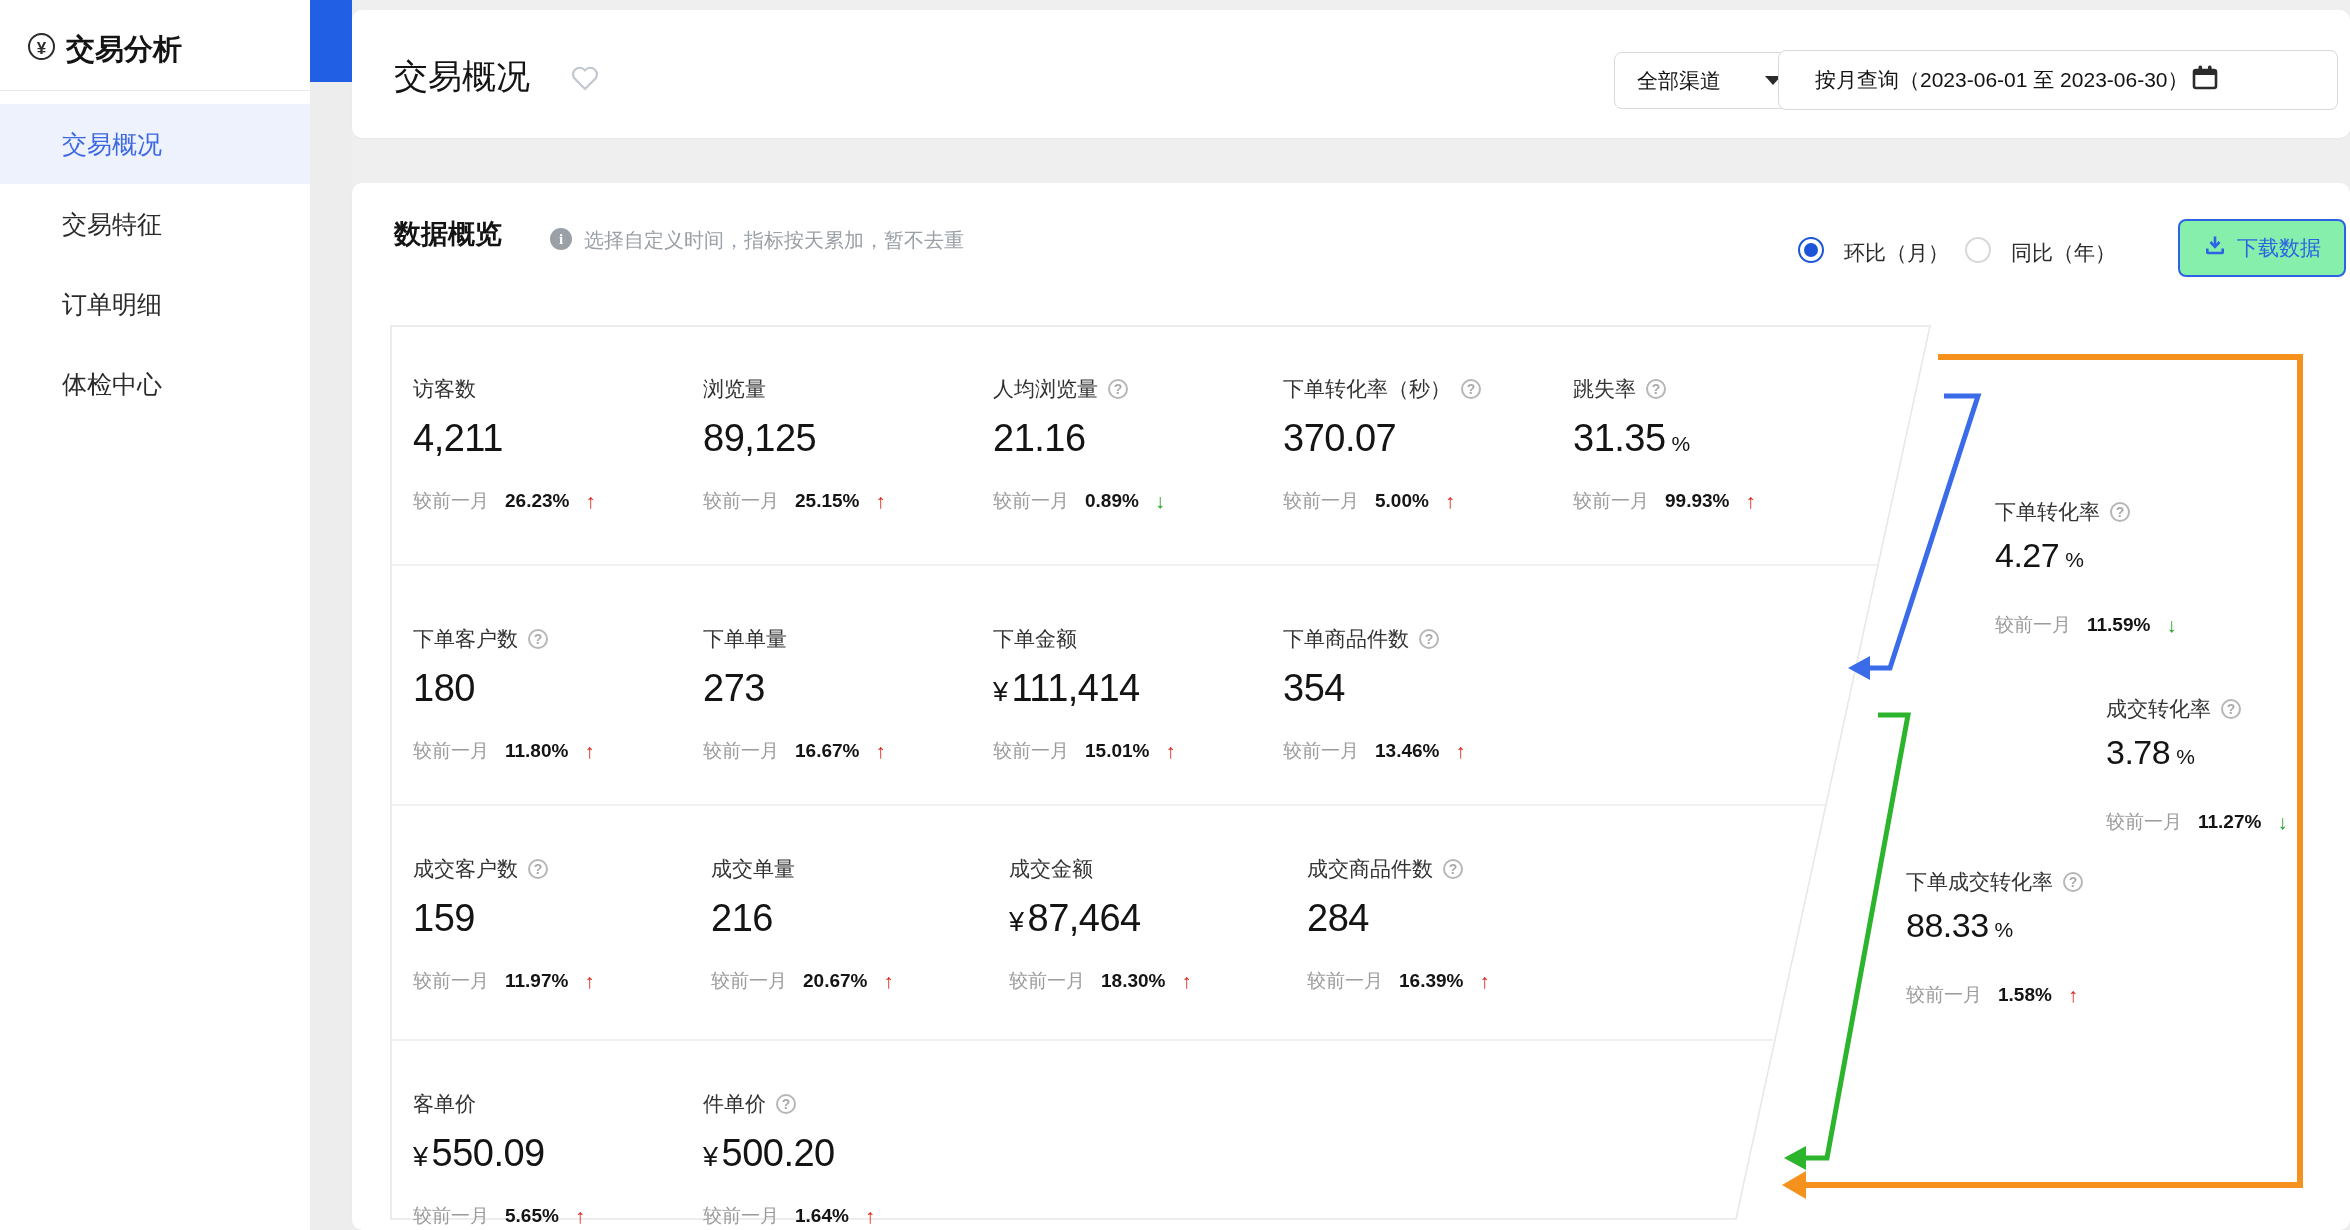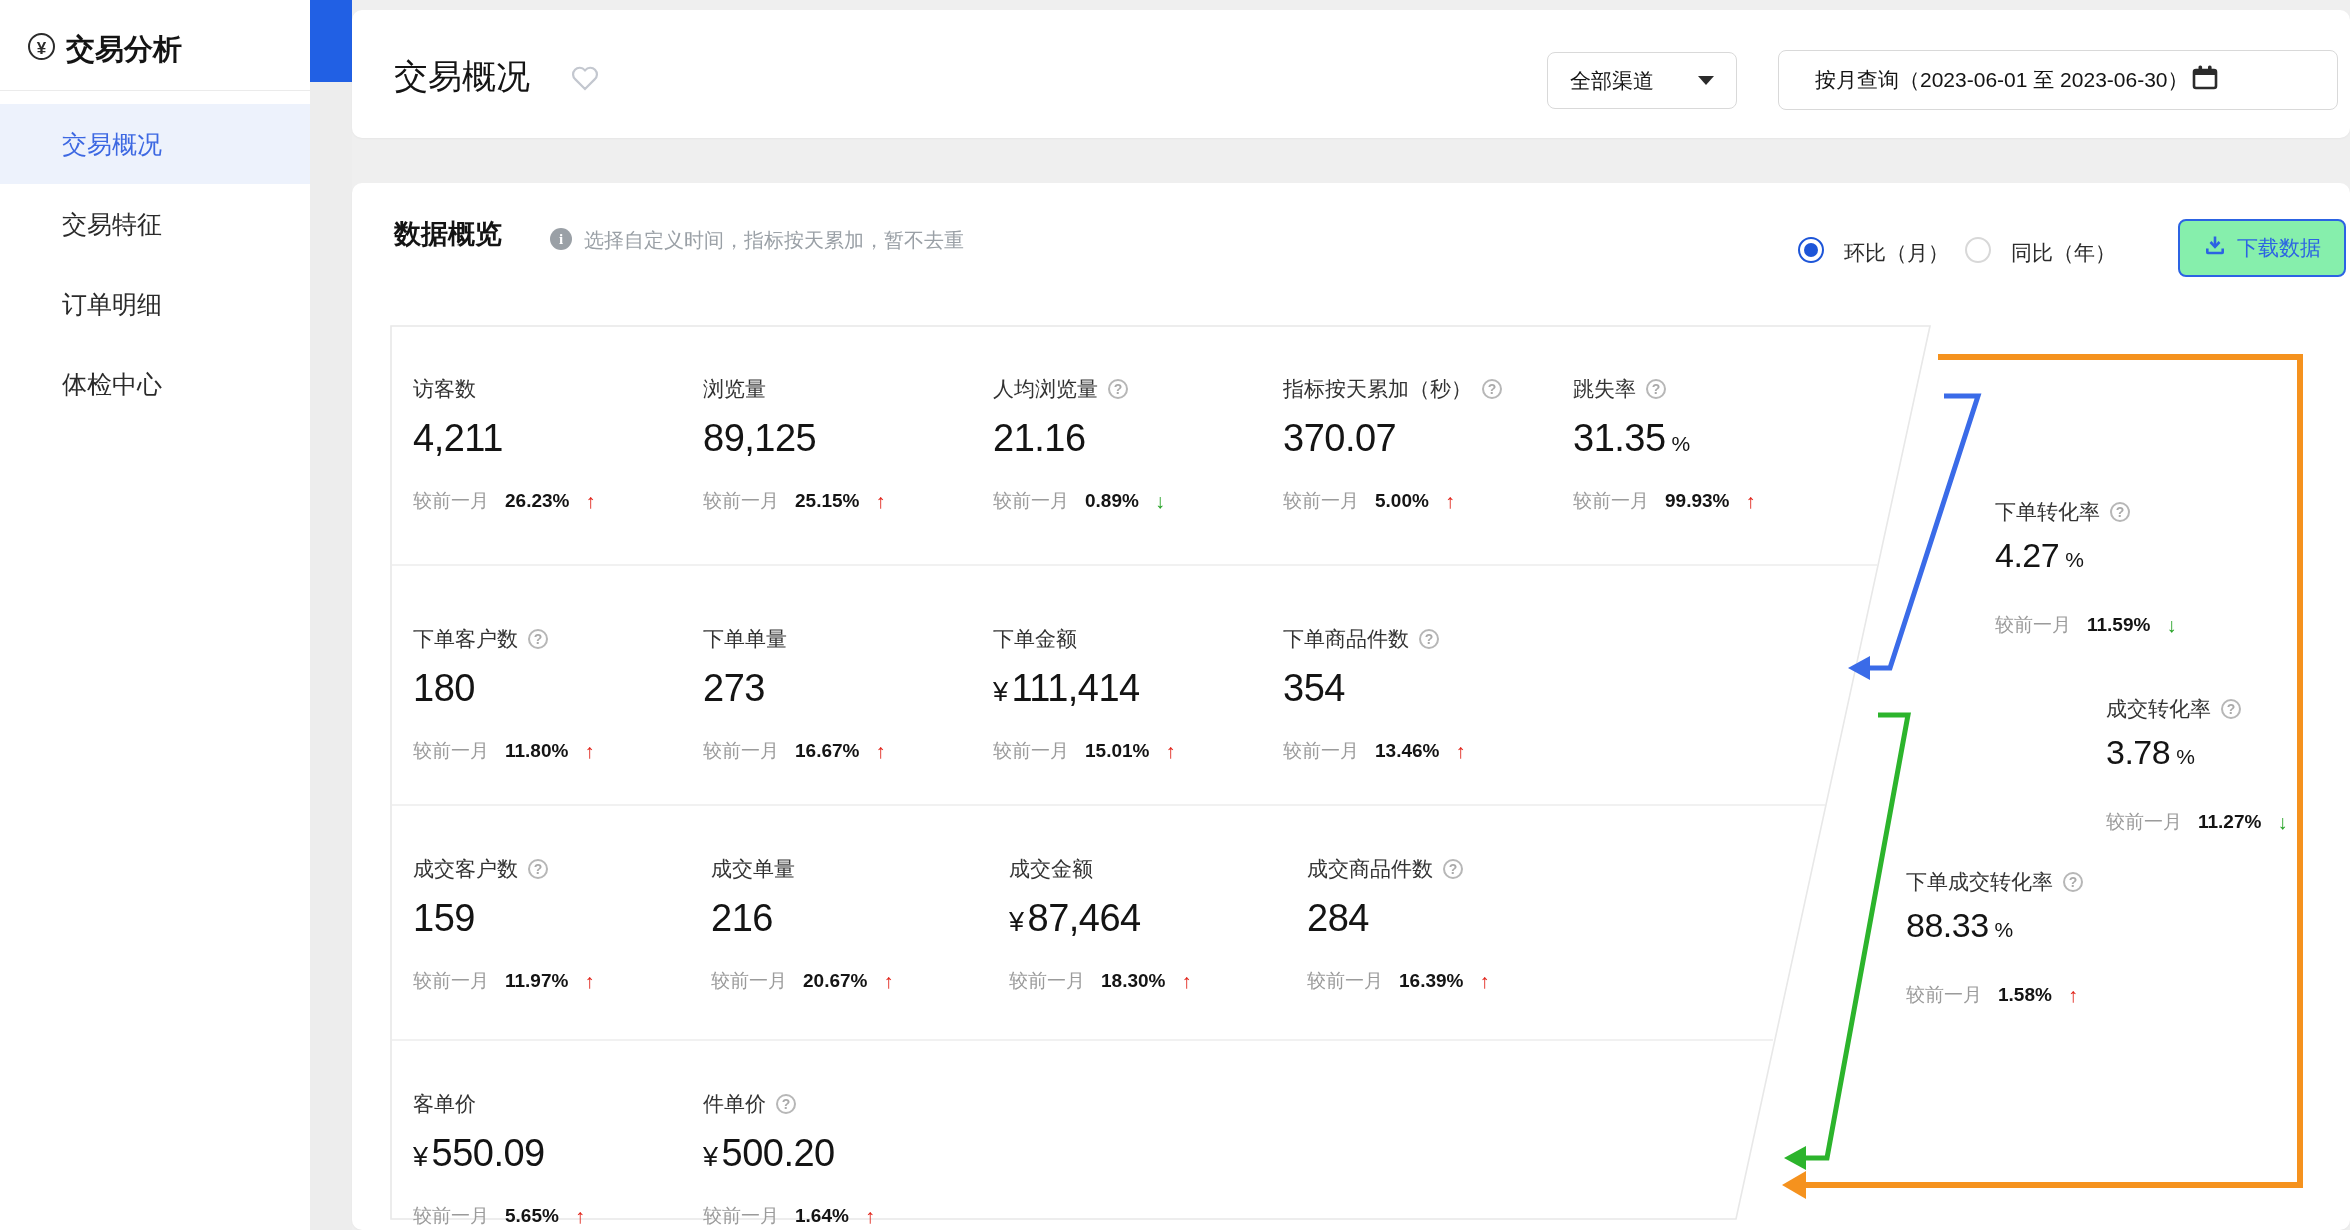--- a/index.html
+++ b/index.html
@@ -19,21 +19,21 @@
     font-size:25px;color:#2b2b2b;cursor:pointer;white-space:nowrap;}
   .sb-item.active{background:#edf2fc;color:#3d68e2;}
   
   .gutter{position:absolute;left:310px;top:0;width:42px;height:1230px;background:#ededed;}
   .gutter-accent{position:absolute;left:310px;top:0;width:42px;height:82px;background:#2160e4;}
   
   .card{position:absolute;background:#fff;border-radius:10px;box-shadow:0 1px 2px rgba(0,0,0,.04);}
   .title-card{left:352px;top:10px;width:1998px;height:128px;}
   .page-title{position:absolute;left:42px;top:44px;font-size:34px;font-weight:500;color:#141414;white-space:nowrap;}
   .heart{position:absolute;left:216px;top:52px;cursor:pointer;}
-  .select-box{position:absolute;left:1195px;top:42px;width:190px;height:57px;border:1px solid #d9d9d9;
+  .select-box{position:absolute;left:1262px;top:42px;width:190px;height:57px;border:1px solid #d9d9d9;
     border-radius:8px;box-sizing:border-box;display:flex;align-items:center;justify-content:space-between;
     padding:0 22px;cursor:pointer;background:#fff;}
   .select-box .sel-label{font-size:21px;color:#141414;white-space:nowrap;}
   .caret{width:0;height:0;border-left:8px solid transparent;border-right:8px solid transparent;border-top:9px solid #2b2b2b;}
   .date-box{position:absolute;left:1426px;top:40px;width:560px;height:60px;border:1px solid #d9d9d9;
     border-radius:8px;box-sizing:border-box;display:flex;align-items:center;
     padding:0 24px 0 36px;cursor:pointer;background:#fff;}
   .date-box .date-label{font-size:21px;color:#141414;white-space:nowrap;}
   
   .data-card{left:352px;top:183px;width:1998px;height:1047px;}
@@ -195,21 +195,21 @@
       <span class="m-num">21.16</span>
     </div>
     <div class="m-sub">
       <span class="m-compare">较前一月</span>
       <span class="m-change">0.89%</span>
       <span class="arr down">↓</span>
     </div>
   </div>
           <div class="metric-cell">
     <div class="m-label">
-      <span class="m-label-text">指标按天累加（秒）</span>
+      <span class="m-label-text">下单转化率（秒）</span>
       <span class="help">?</span>
     </div>
     <div class="m-value">
       <span class="m-num">370.07</span>
     </div>
     <div class="m-sub">
       <span class="m-compare">较前一月</span>
       <span class="m-change">5.00%</span>
       <span class="arr up">↑</span>
     </div>

